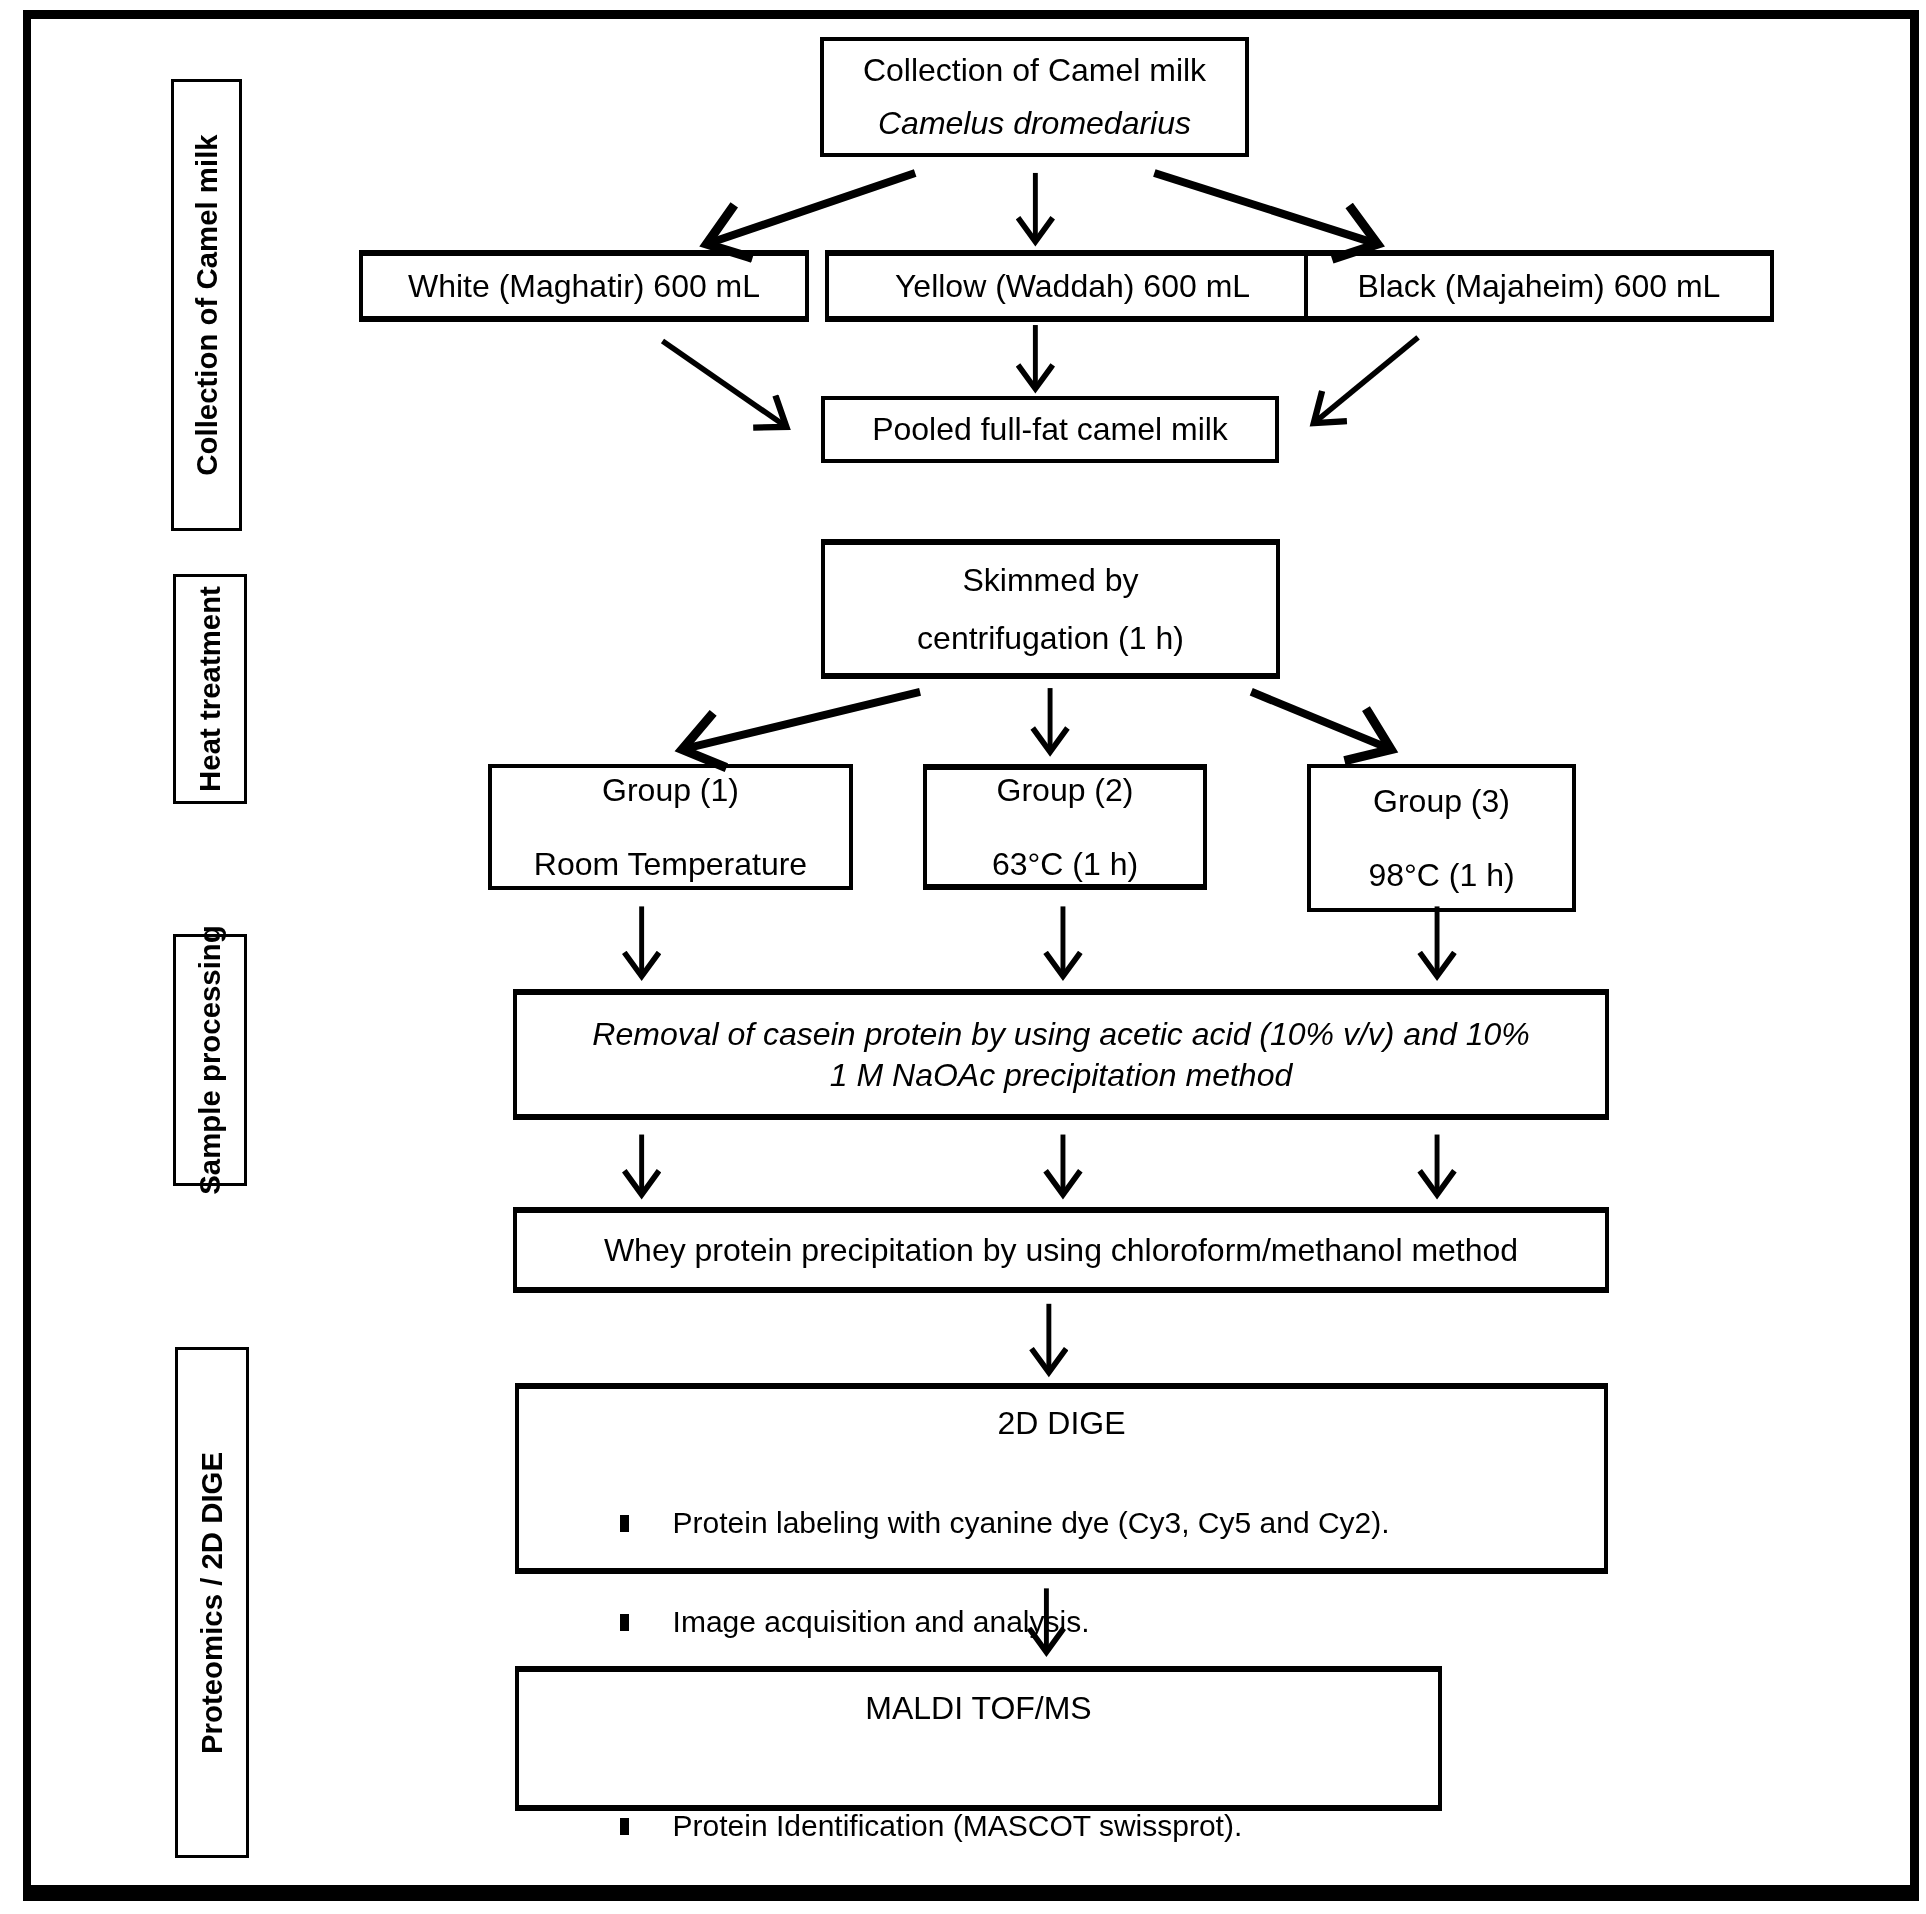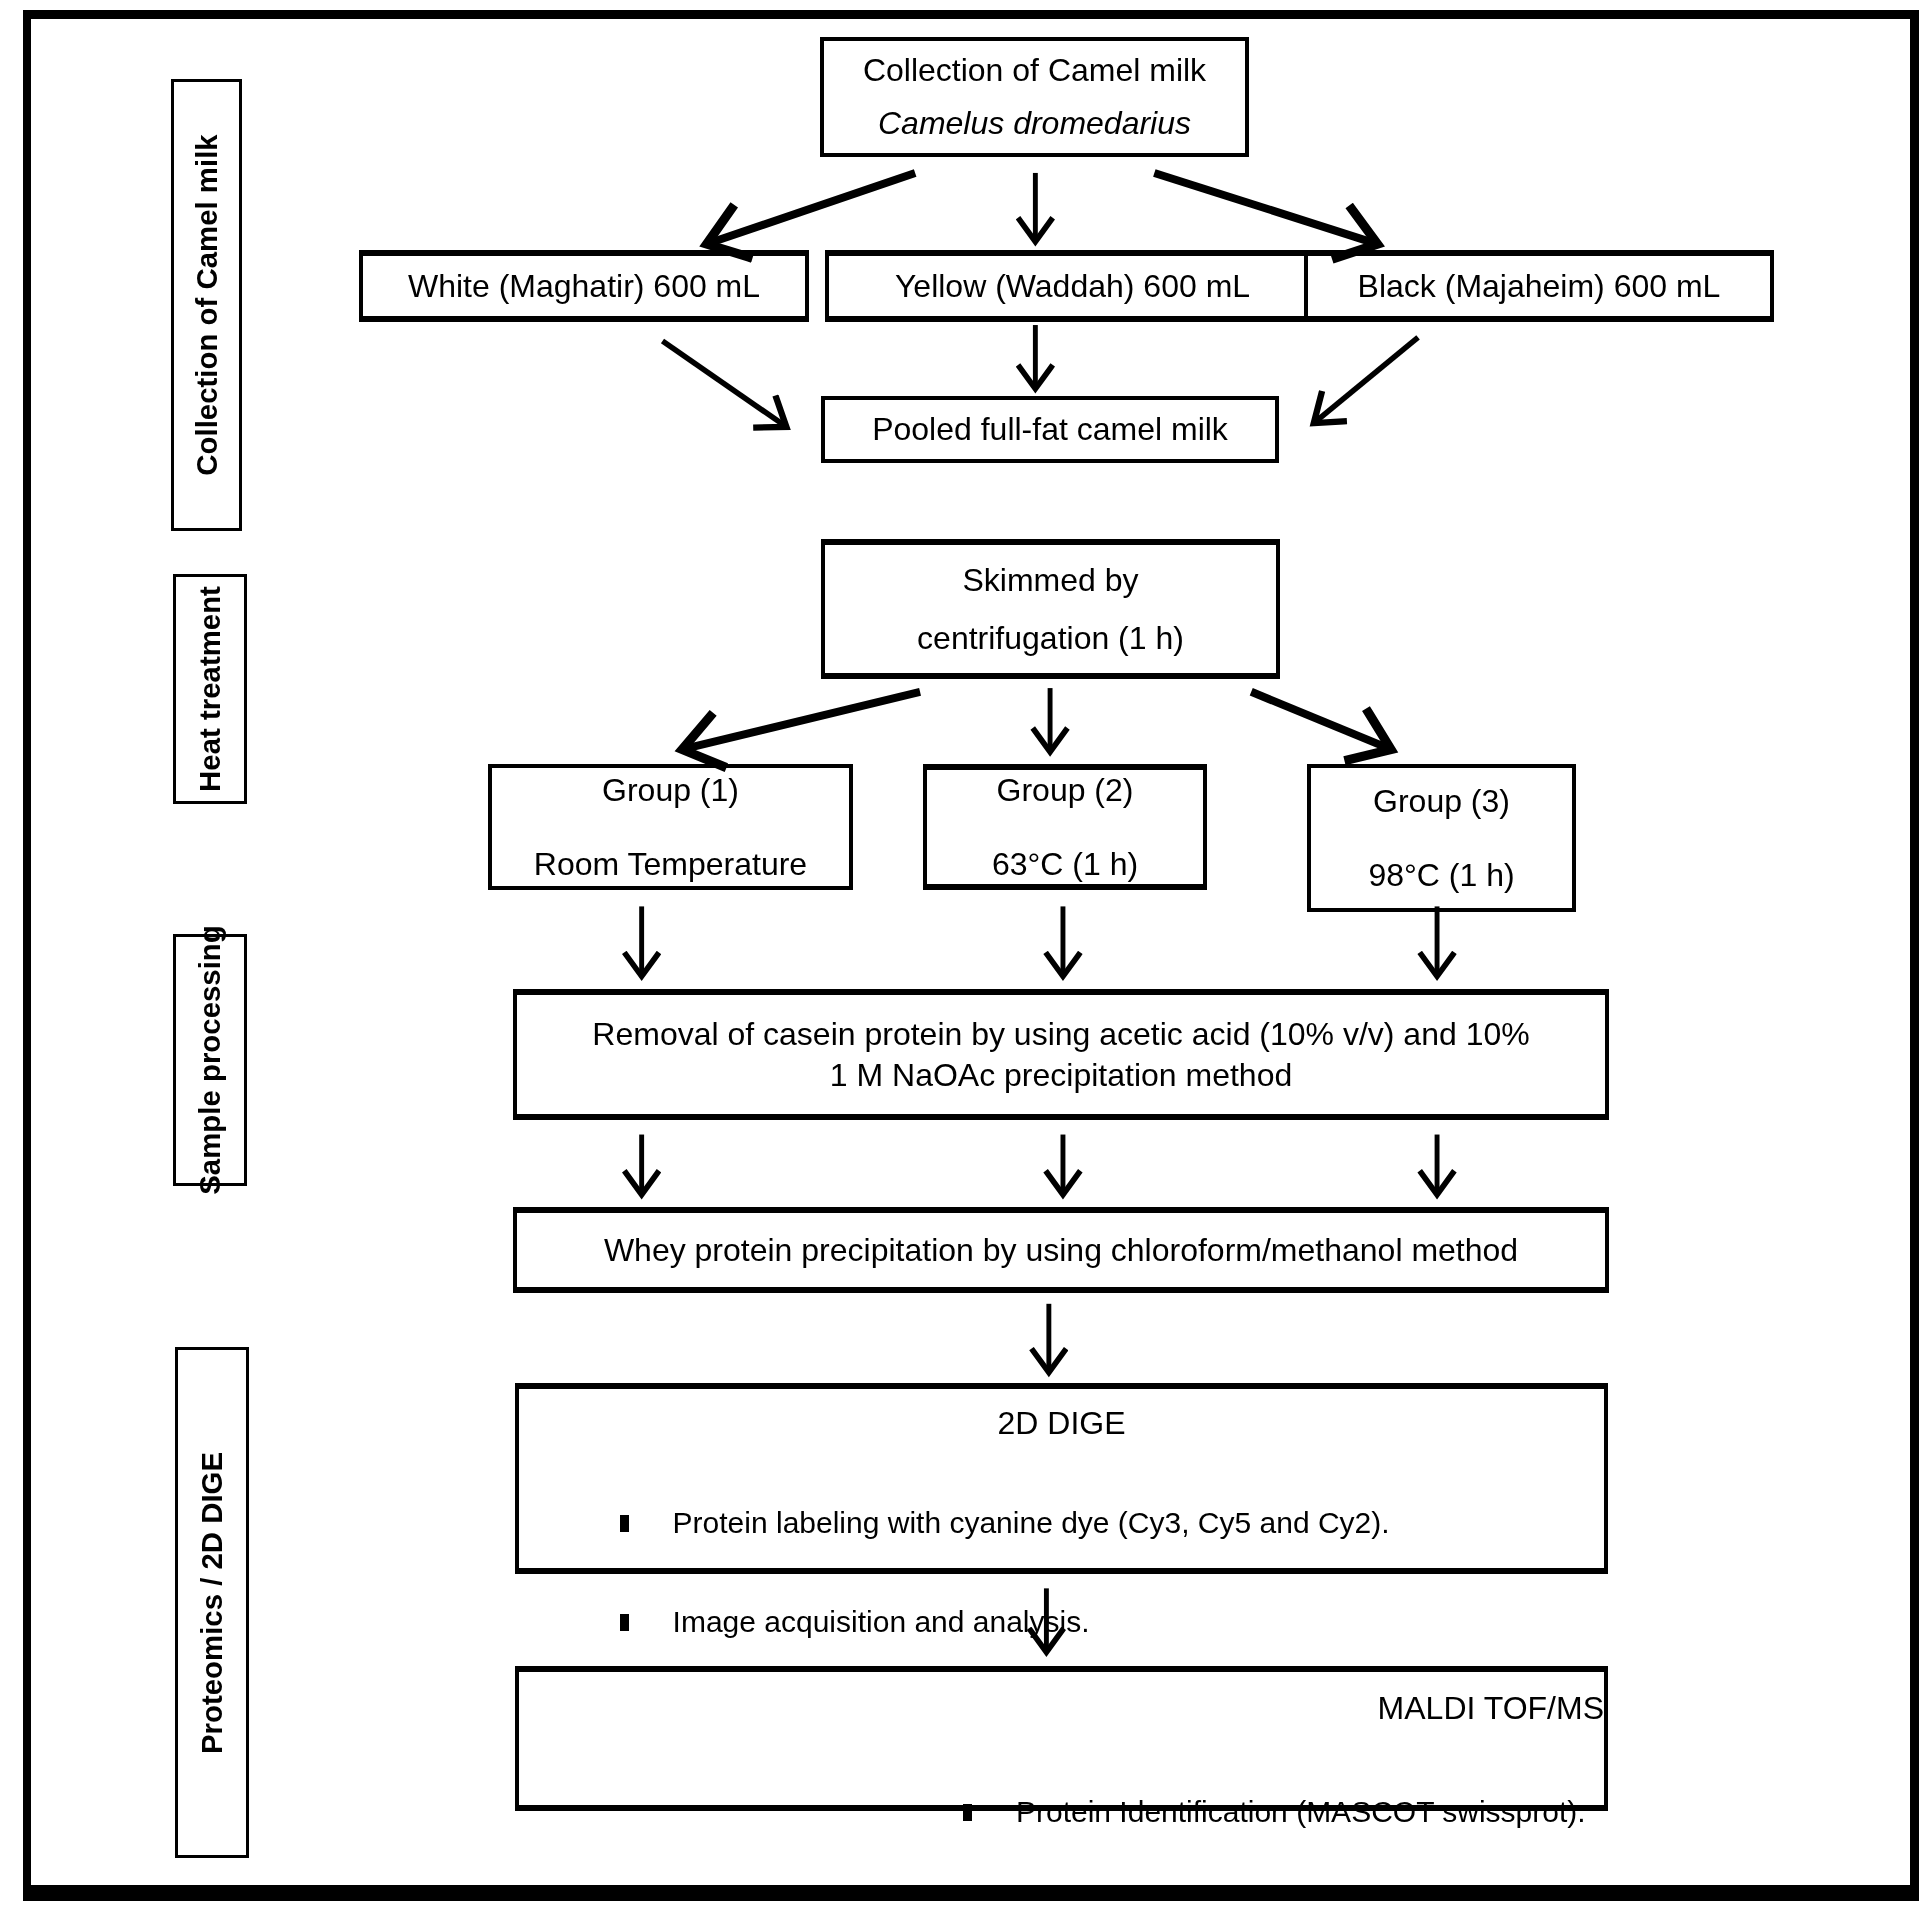--- a/index.html
+++ b/index.html
@@ -12,21 +12,21 @@
     box-sizing:border-box;border-style:solid;border-color:#000;
     border-width:9.2px 9.8px 16px 8.6px;
   }
   .box{
     position:absolute;box-sizing:border-box;background:#fff;
     border:4.3px solid #000;display:flex;flex-direction:column;
     align-items:center;justify-content:center;text-align:center;
     font-size:32px;line-height:1.15;
   }
   .box.hv{border-top-width:6.7px;border-bottom-width:6.7px;}
-  .gap26{row-gap:16px;} .gap30{row-gap:4px;} .gap32{row-gap:37px;} .gap34{row-gap:21px;}
+  .gap26{row-gap:16px;} .gap30{row-gap:4px;font-style:italic;} .gap32{row-gap:37px;} .gap34{row-gap:21px;}
   .italic{font-style:italic;}
   .side{
     position:absolute;box-sizing:border-box;background:#fff;border:3.7px solid #000;
   }
   .side .vtext{
     position:absolute;left:50%;top:50%;
     transform:translate(-50%,-50%) rotate(-90deg);
     white-space:nowrap;font-weight:bold;font-size:29.4px;
   }
   .listbox{justify-content:flex-start;align-items:stretch;text-align:left;}
@@ -116,21 +116,21 @@
     <div class="bullet-row">
       <span class="bullet-sq"></span>
       <span>Protein labeling with cyanine dye (Cy3, Cy5 and Cy2).</span>
     </div>
     <div class="bullet-row">
       <span class="bullet-sq"></span>
       <span>Image acquisition and analysis.</span>
     </div>
   </div>
 
-  <div class="box hv listbox" style="left:515px;top:1666px;width:1093px;height:145px;padding-top:18.4px;row-gap:22px;align-items:flex-end;">
+  <div class="box hv listbox" style="left:515px;top:1666px;width:927px;height:145px;padding-top:18.4px;row-gap:36px;">
     <div class="title">MALDI TOF/MS</div>
     <div class="bullet-row">
       <span class="bullet-sq"></span>
       <span>Protein Identification (MASCOT swissprot).</span>
     </div>
   </div>
 
   <svg class="arrows" width="1926" height="1914" viewBox="0 0 3140 3121">
     <defs>
       <marker id="ah" markerUnits="strokeWidth" markerWidth="6.5" markerHeight="8" refX="5.2" refY="4" orient="auto">

